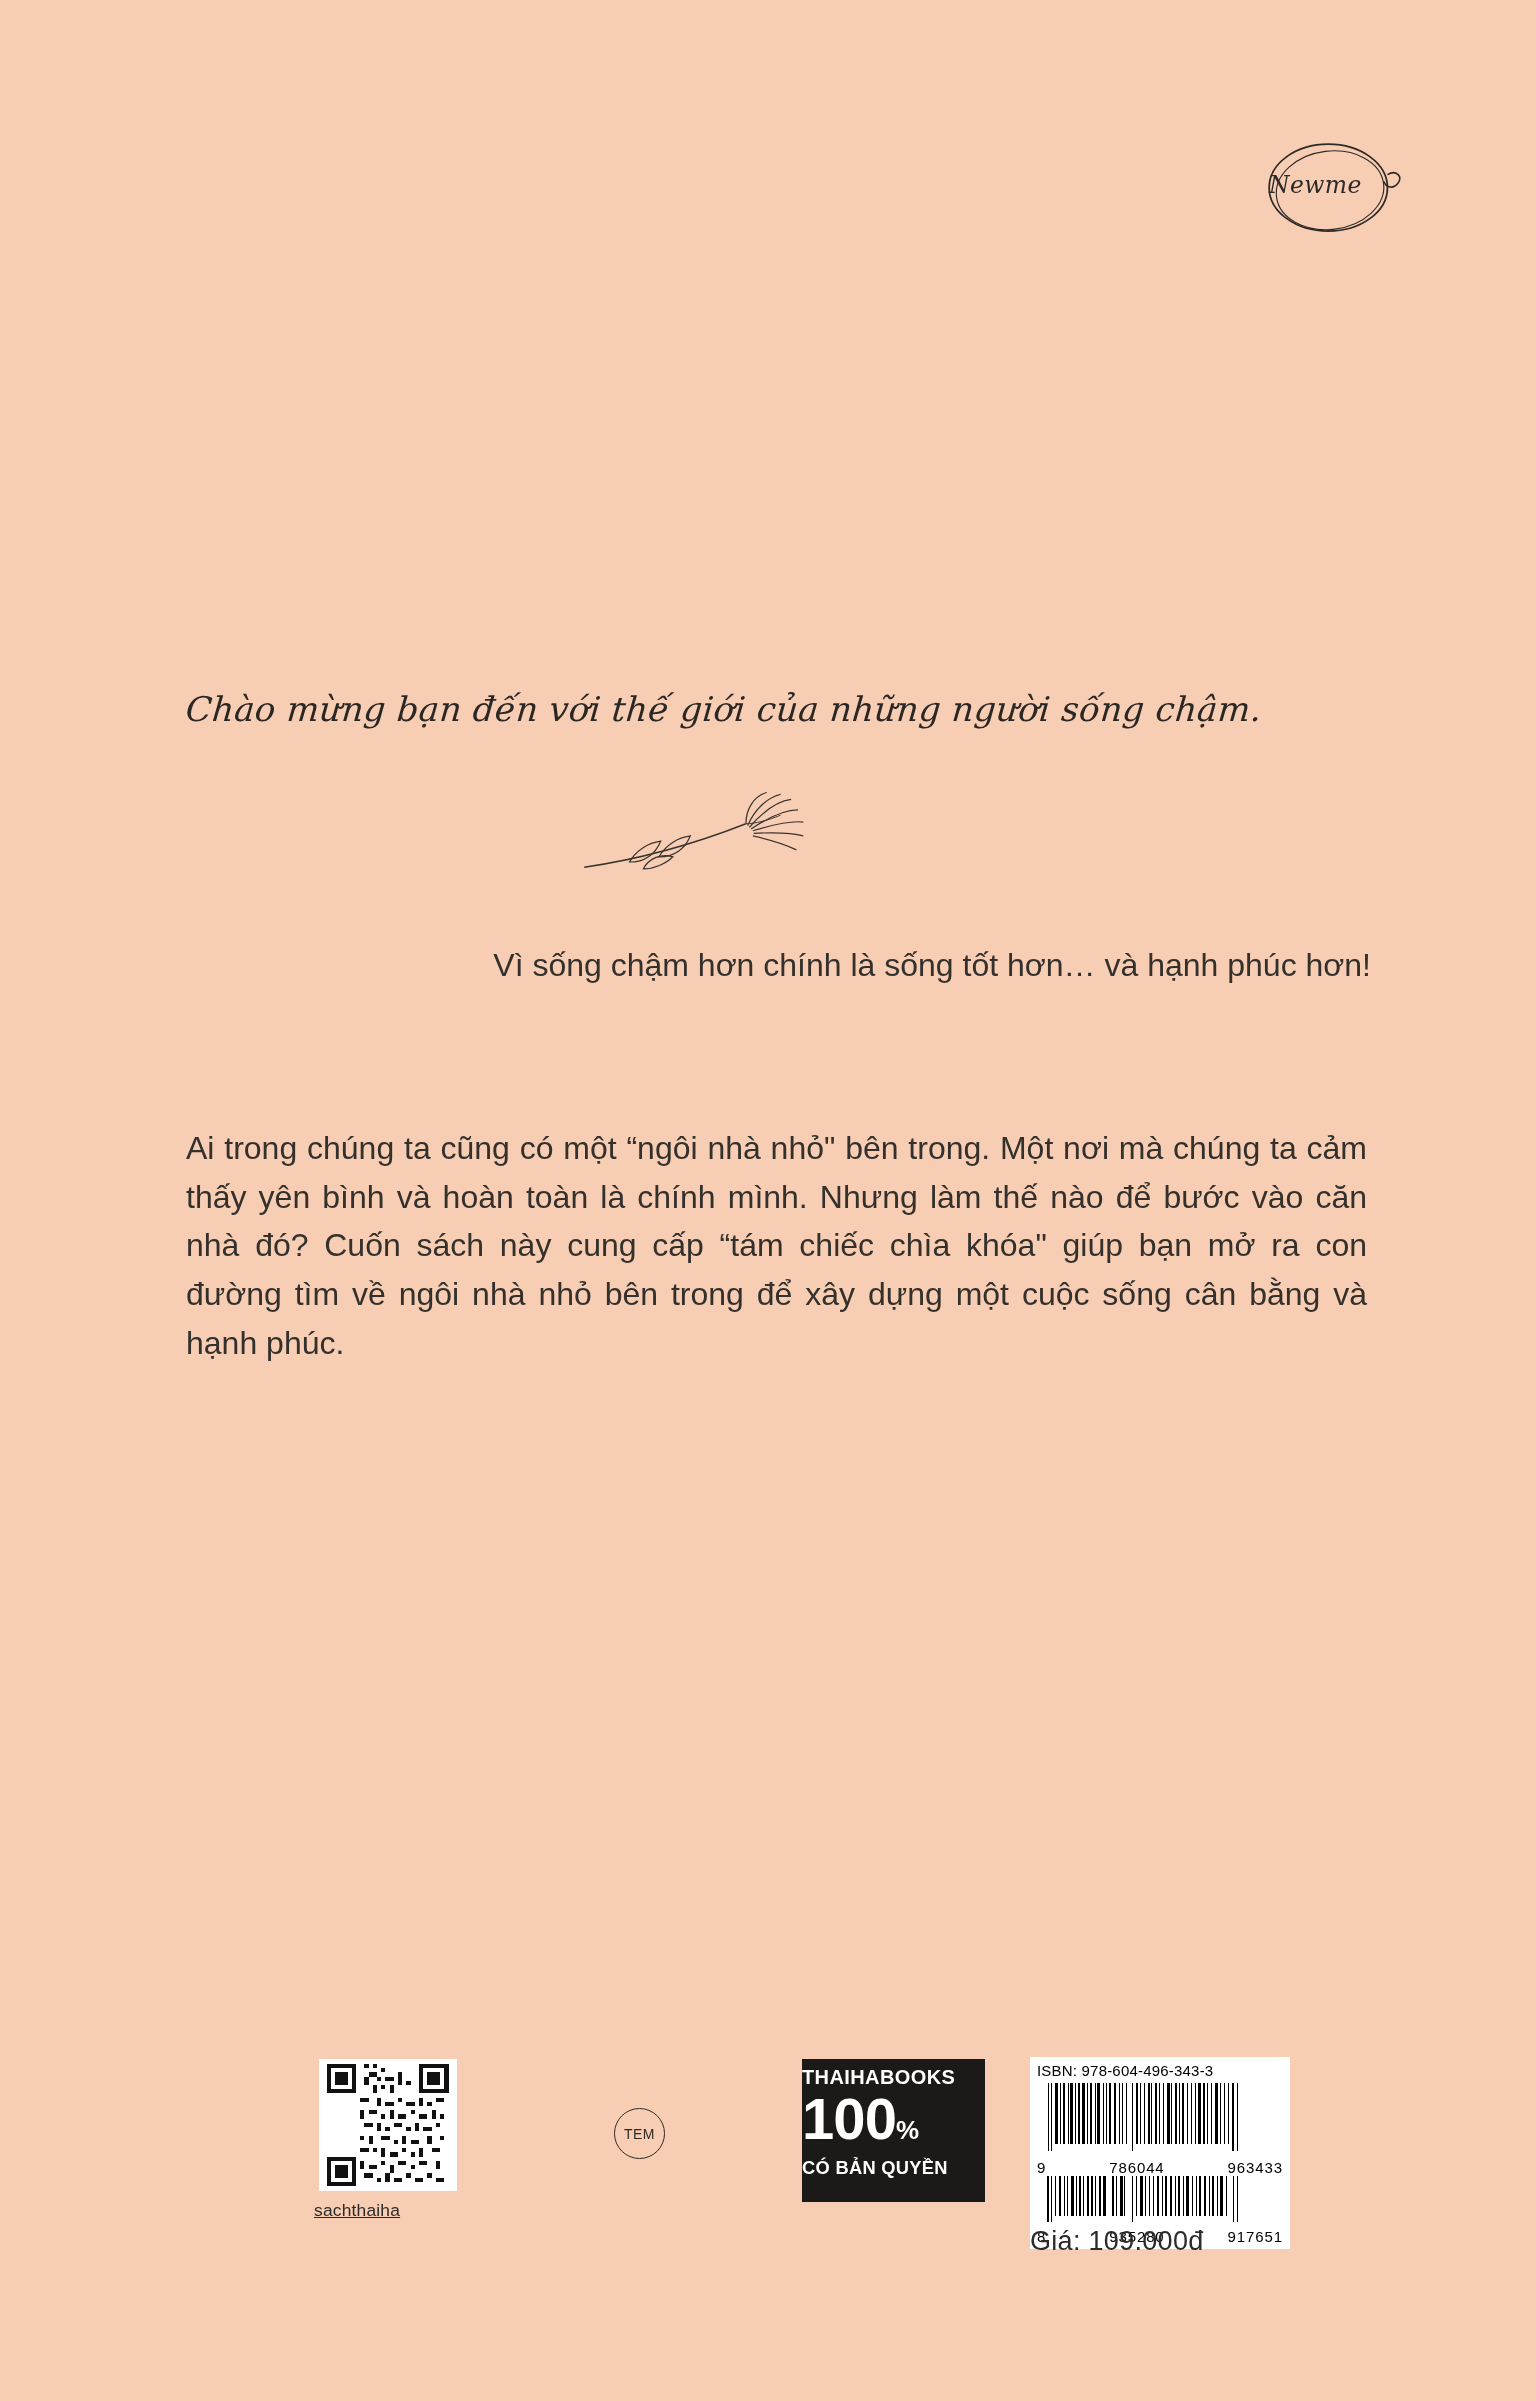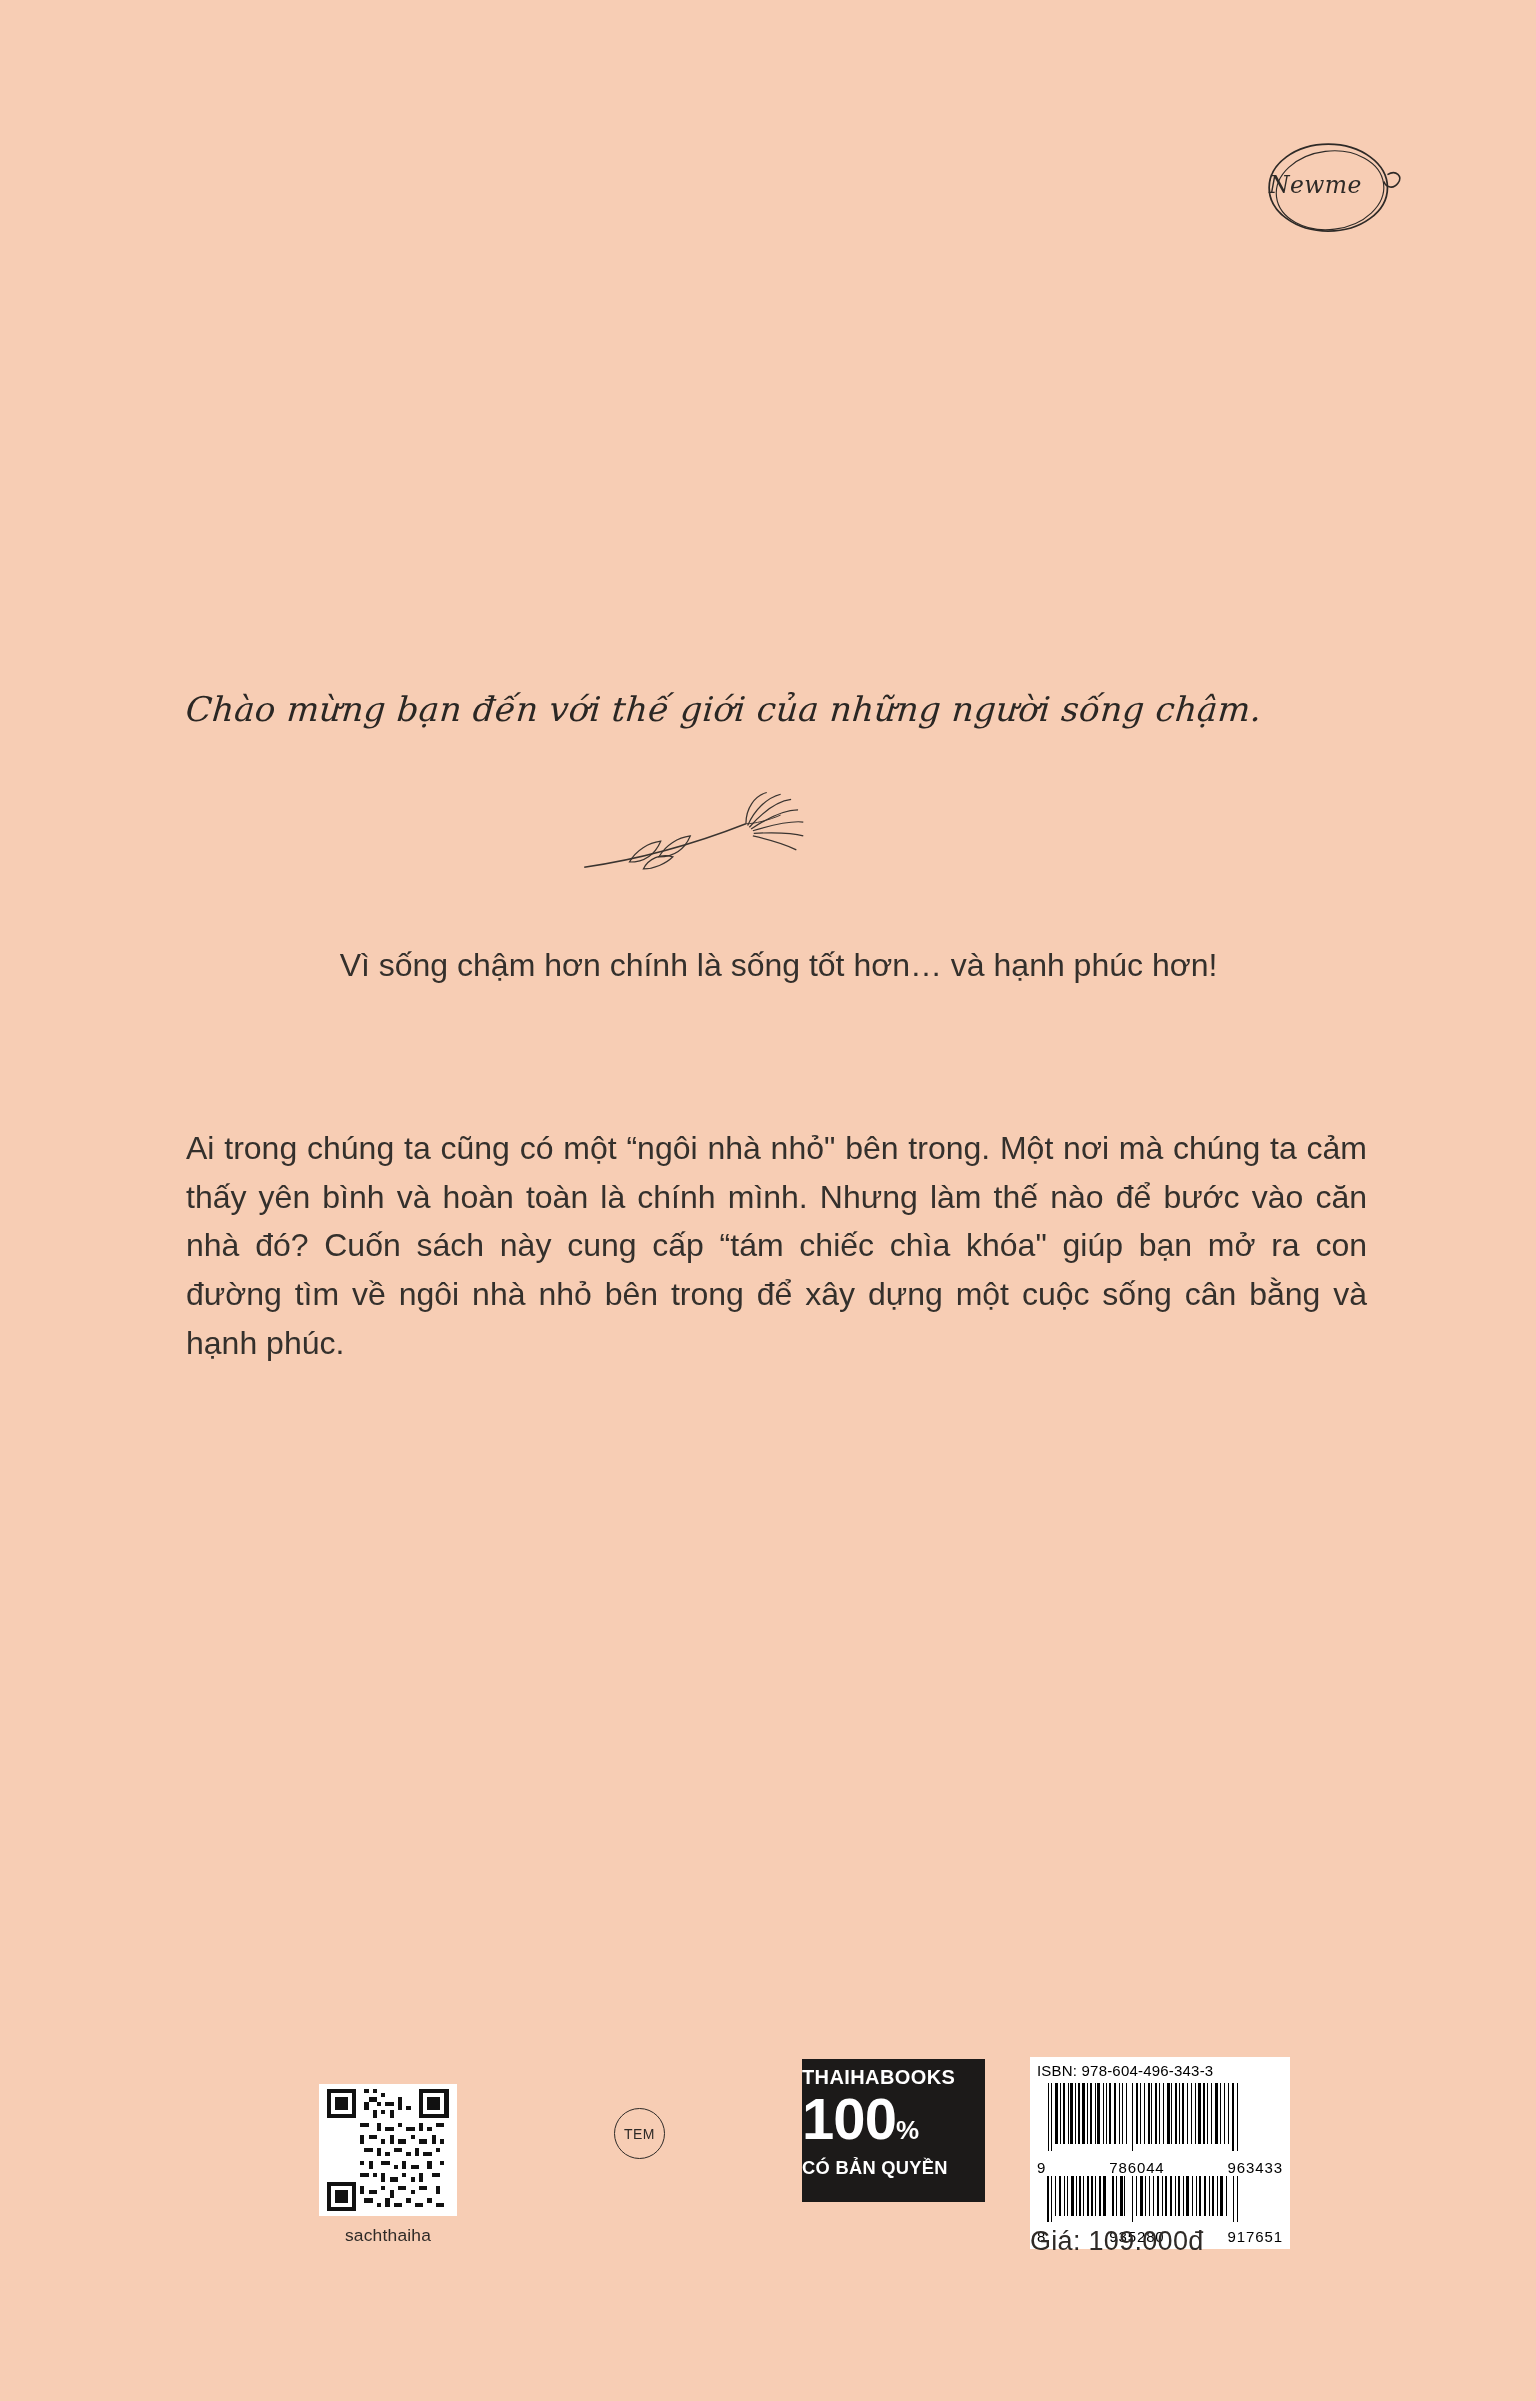--- a/index.html
+++ b/index.html
@@ -73,21 +73,21 @@
     top: 789px;
     width: 314px;
     height: 113px;
   }
 
   .tagline {
     position: absolute;
     left: 186px;
     top: 941px;
     width: 1185px;
-    text-align: center;
+    text-align: right;
     font-size: 32px;
     line-height: 1.5;
     color: #34302c;
   }
 
   .body-copy {
     position: absolute;
     left: 186px;
     top: 1124px;
     width: 1181px;
@@ -104,23 +104,24 @@
     left: 0;
     right: 0;
     bottom: 105px;
     height: 244px;
   }
 
   
   .qr-block {
     position: absolute;
     left: 314px;
-    top: 32px;
+    top: 7px;
     width: 148px;
-    text-align: center;
+    text-align: left;
+    text-decoration: underline;
   }
   .qr-box {
     width: 138px;
     height: 132px;
     background: #ffffff;
     padding: 5.2px;
     margin: 0 auto;
     box-sizing: border-box;
   }
   .qr-box svg { display: block; }

